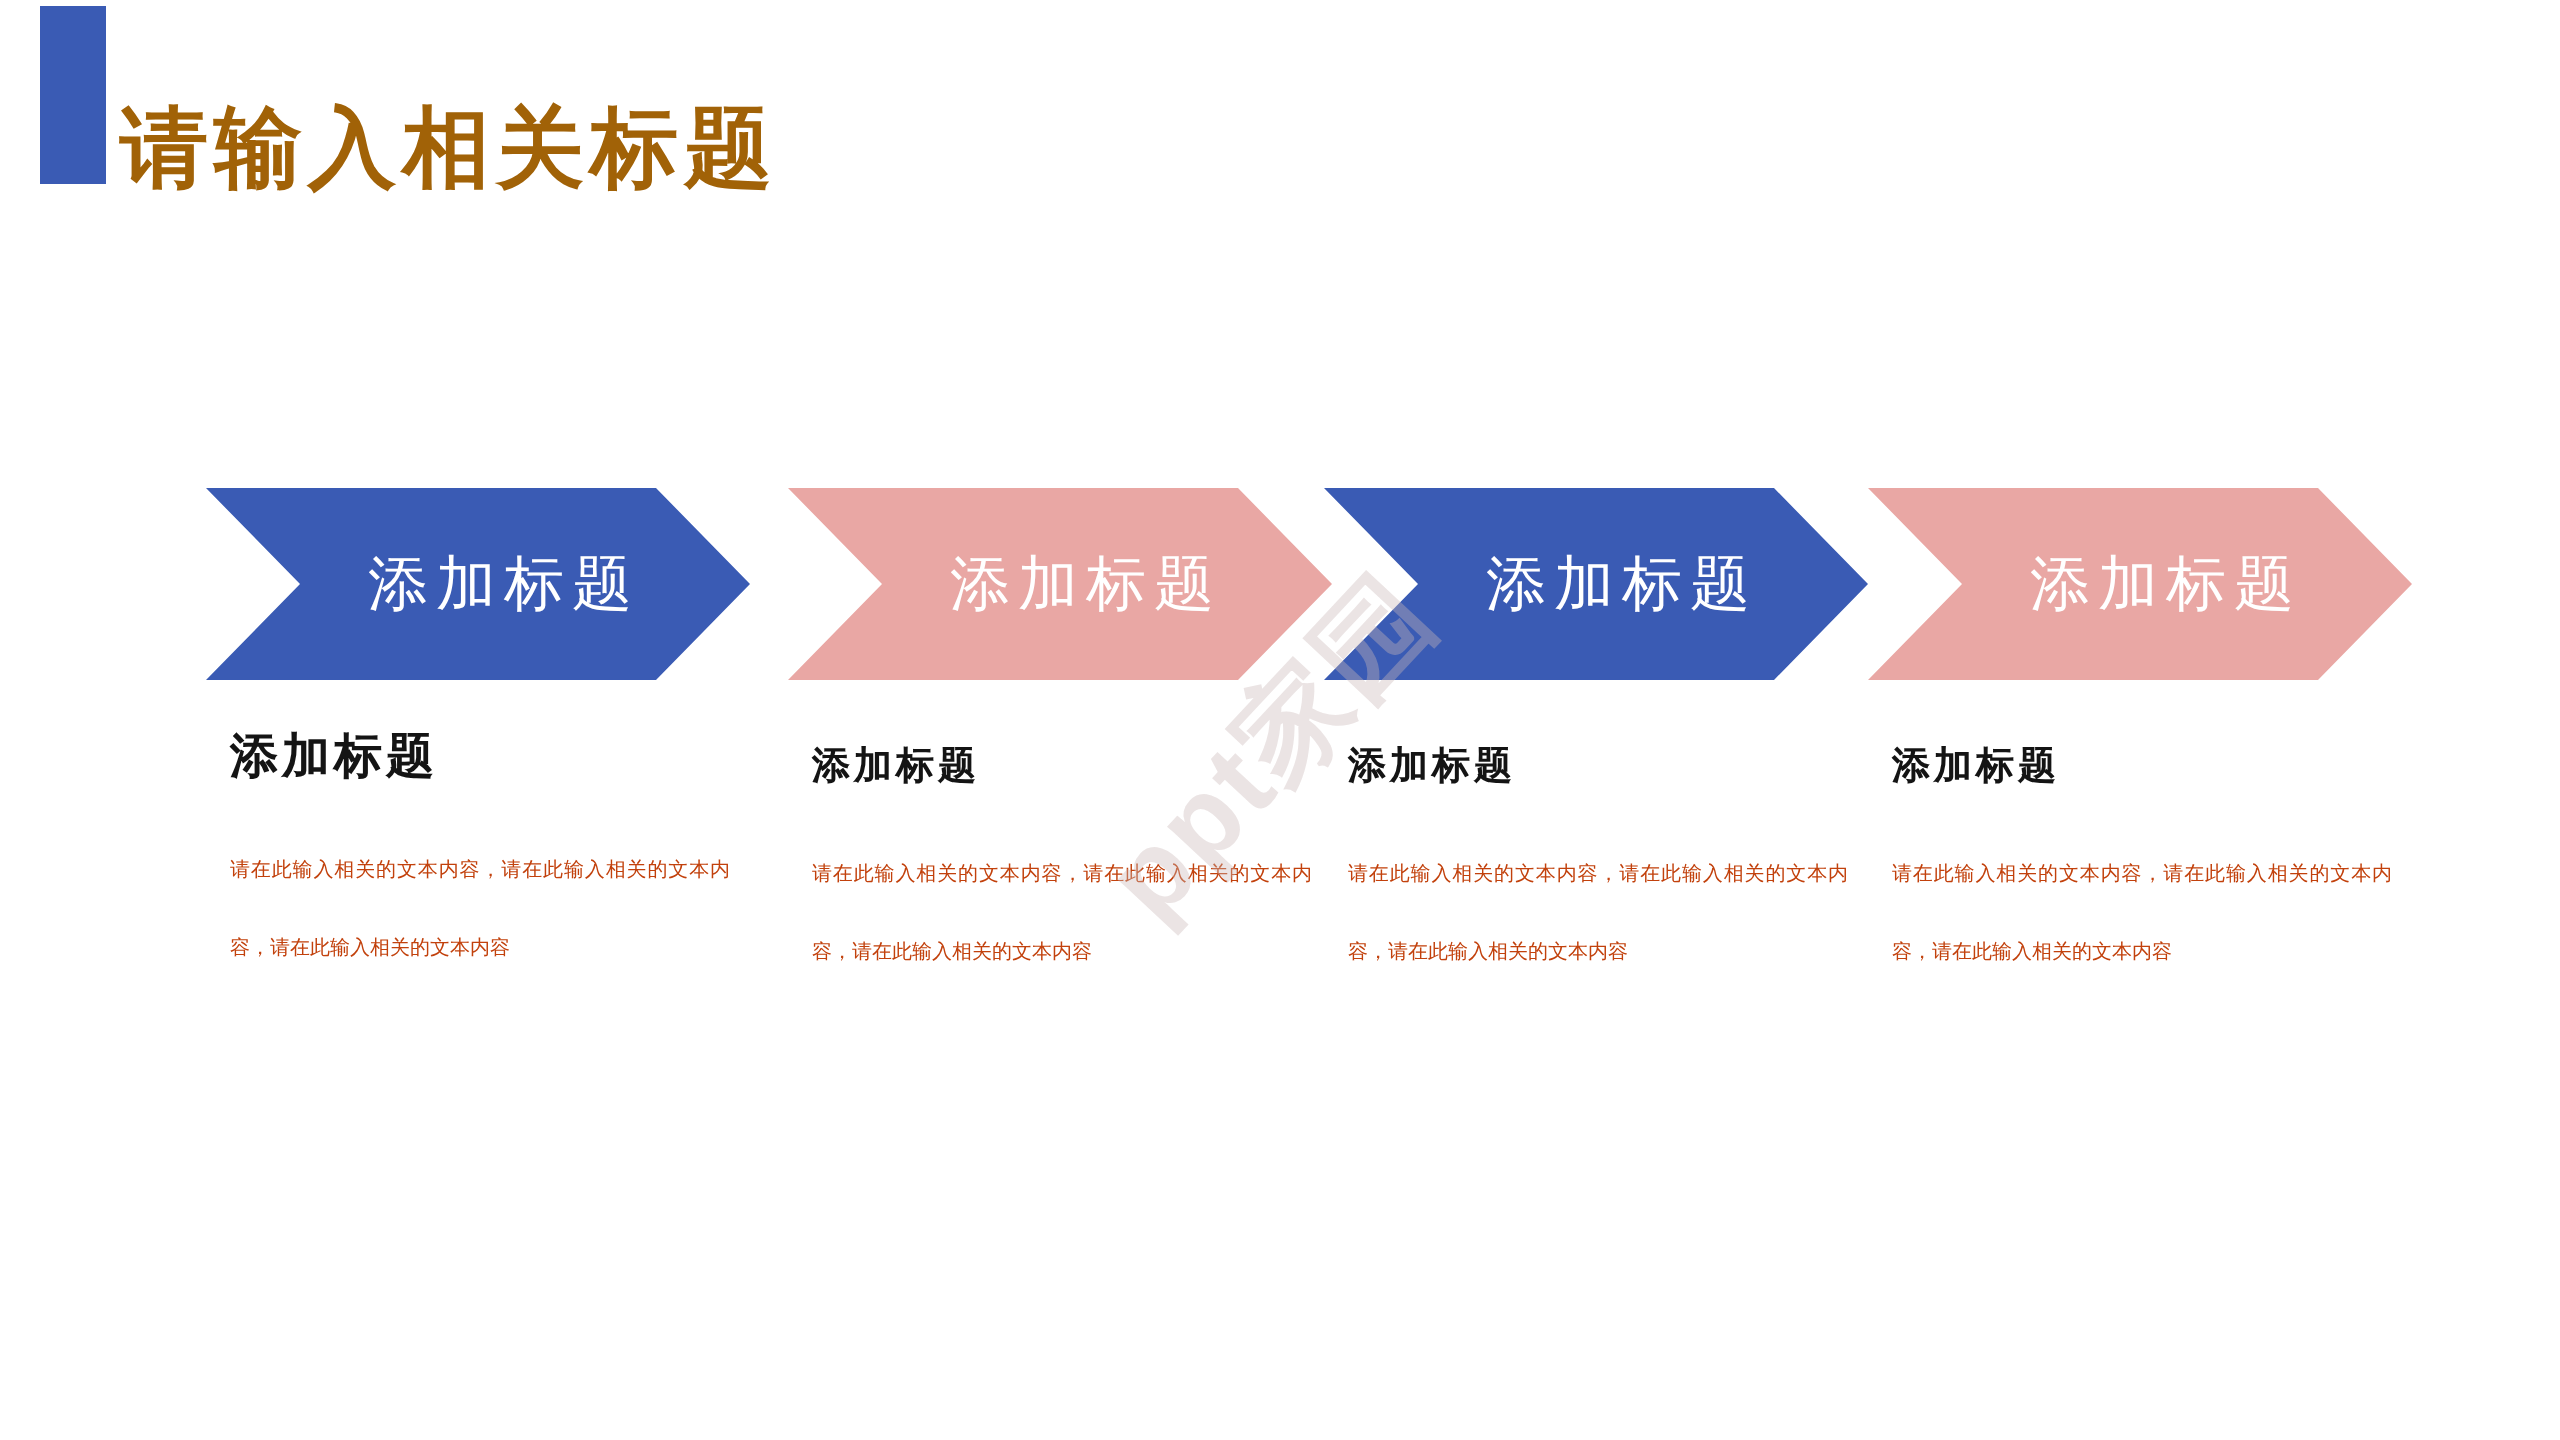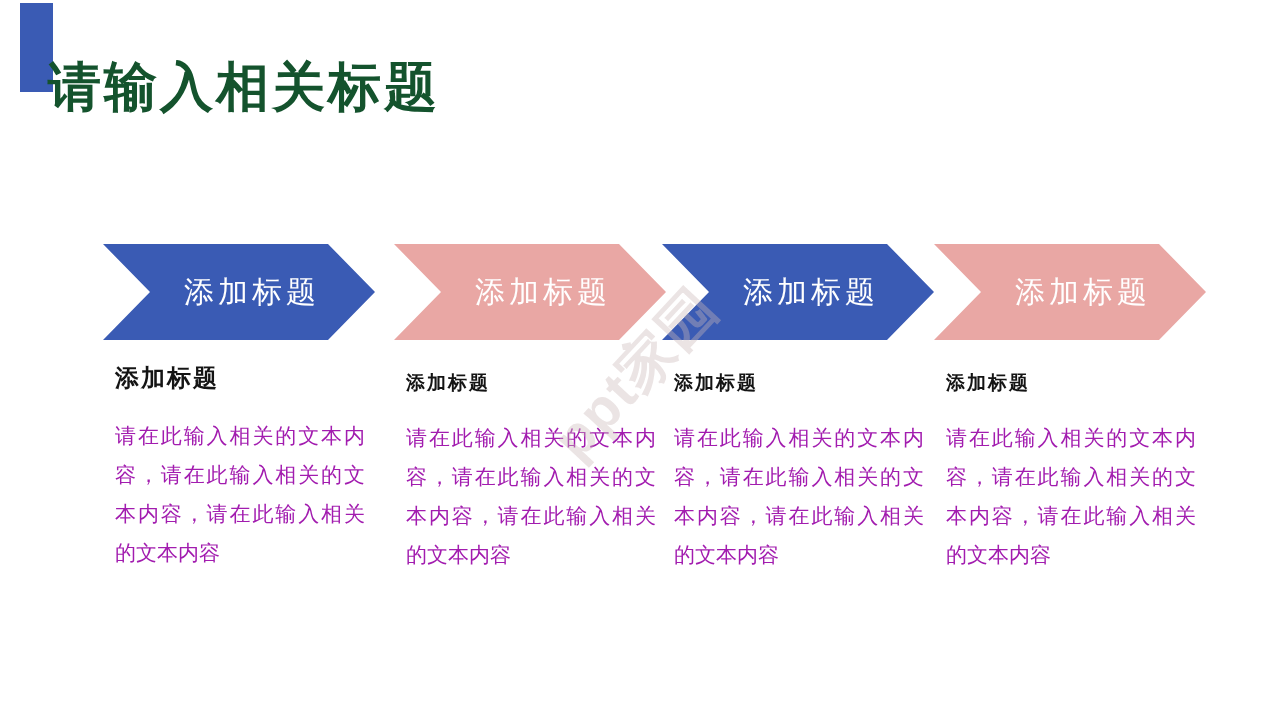--- a/index.html
+++ b/index.html
@@ -12,25 +12,25 @@
   }
 
   
   .title-bar {
     position:absolute;
     left:20px; top:3px;
     width:33px; height:89px;
   }
   .page-title {
     position:absolute;
-    left:48px; top:16px;
+    left:60px; top:16px;
     font-family:"Liberation Serif","DejaVu Serif",serif;
-    font-size:53px;
+    font-size:44px;
     letter-spacing:3px;
-    color:#14532d;
+    color:#a16207;
     white-space:nowrap;
   }
 
   
   .col {
     position:absolute;
     top:244px;
     width:272px;
   }
   .col.c0 { left:103px; }
@@ -64,23 +64,23 @@
     white-space:nowrap;
   }
   .col.c0 .col-heading {
     margin-top:22px;
     font-size:24px;
   }
 
   .col-body {
     margin:22px 0 0 12px;
     width:250px;
-    font-size:21px;
+    font-size:10px;
     line-height:39px;
-    color:#a21caf;
+    color:#c2410c;
     text-align:justify;
   }
 
   
   .watermark {
     position:absolute;
     left:516px; top:336px;
     width:240px;
     text-align:center;
     font-family:"Liberation Sans", sans-serif;

